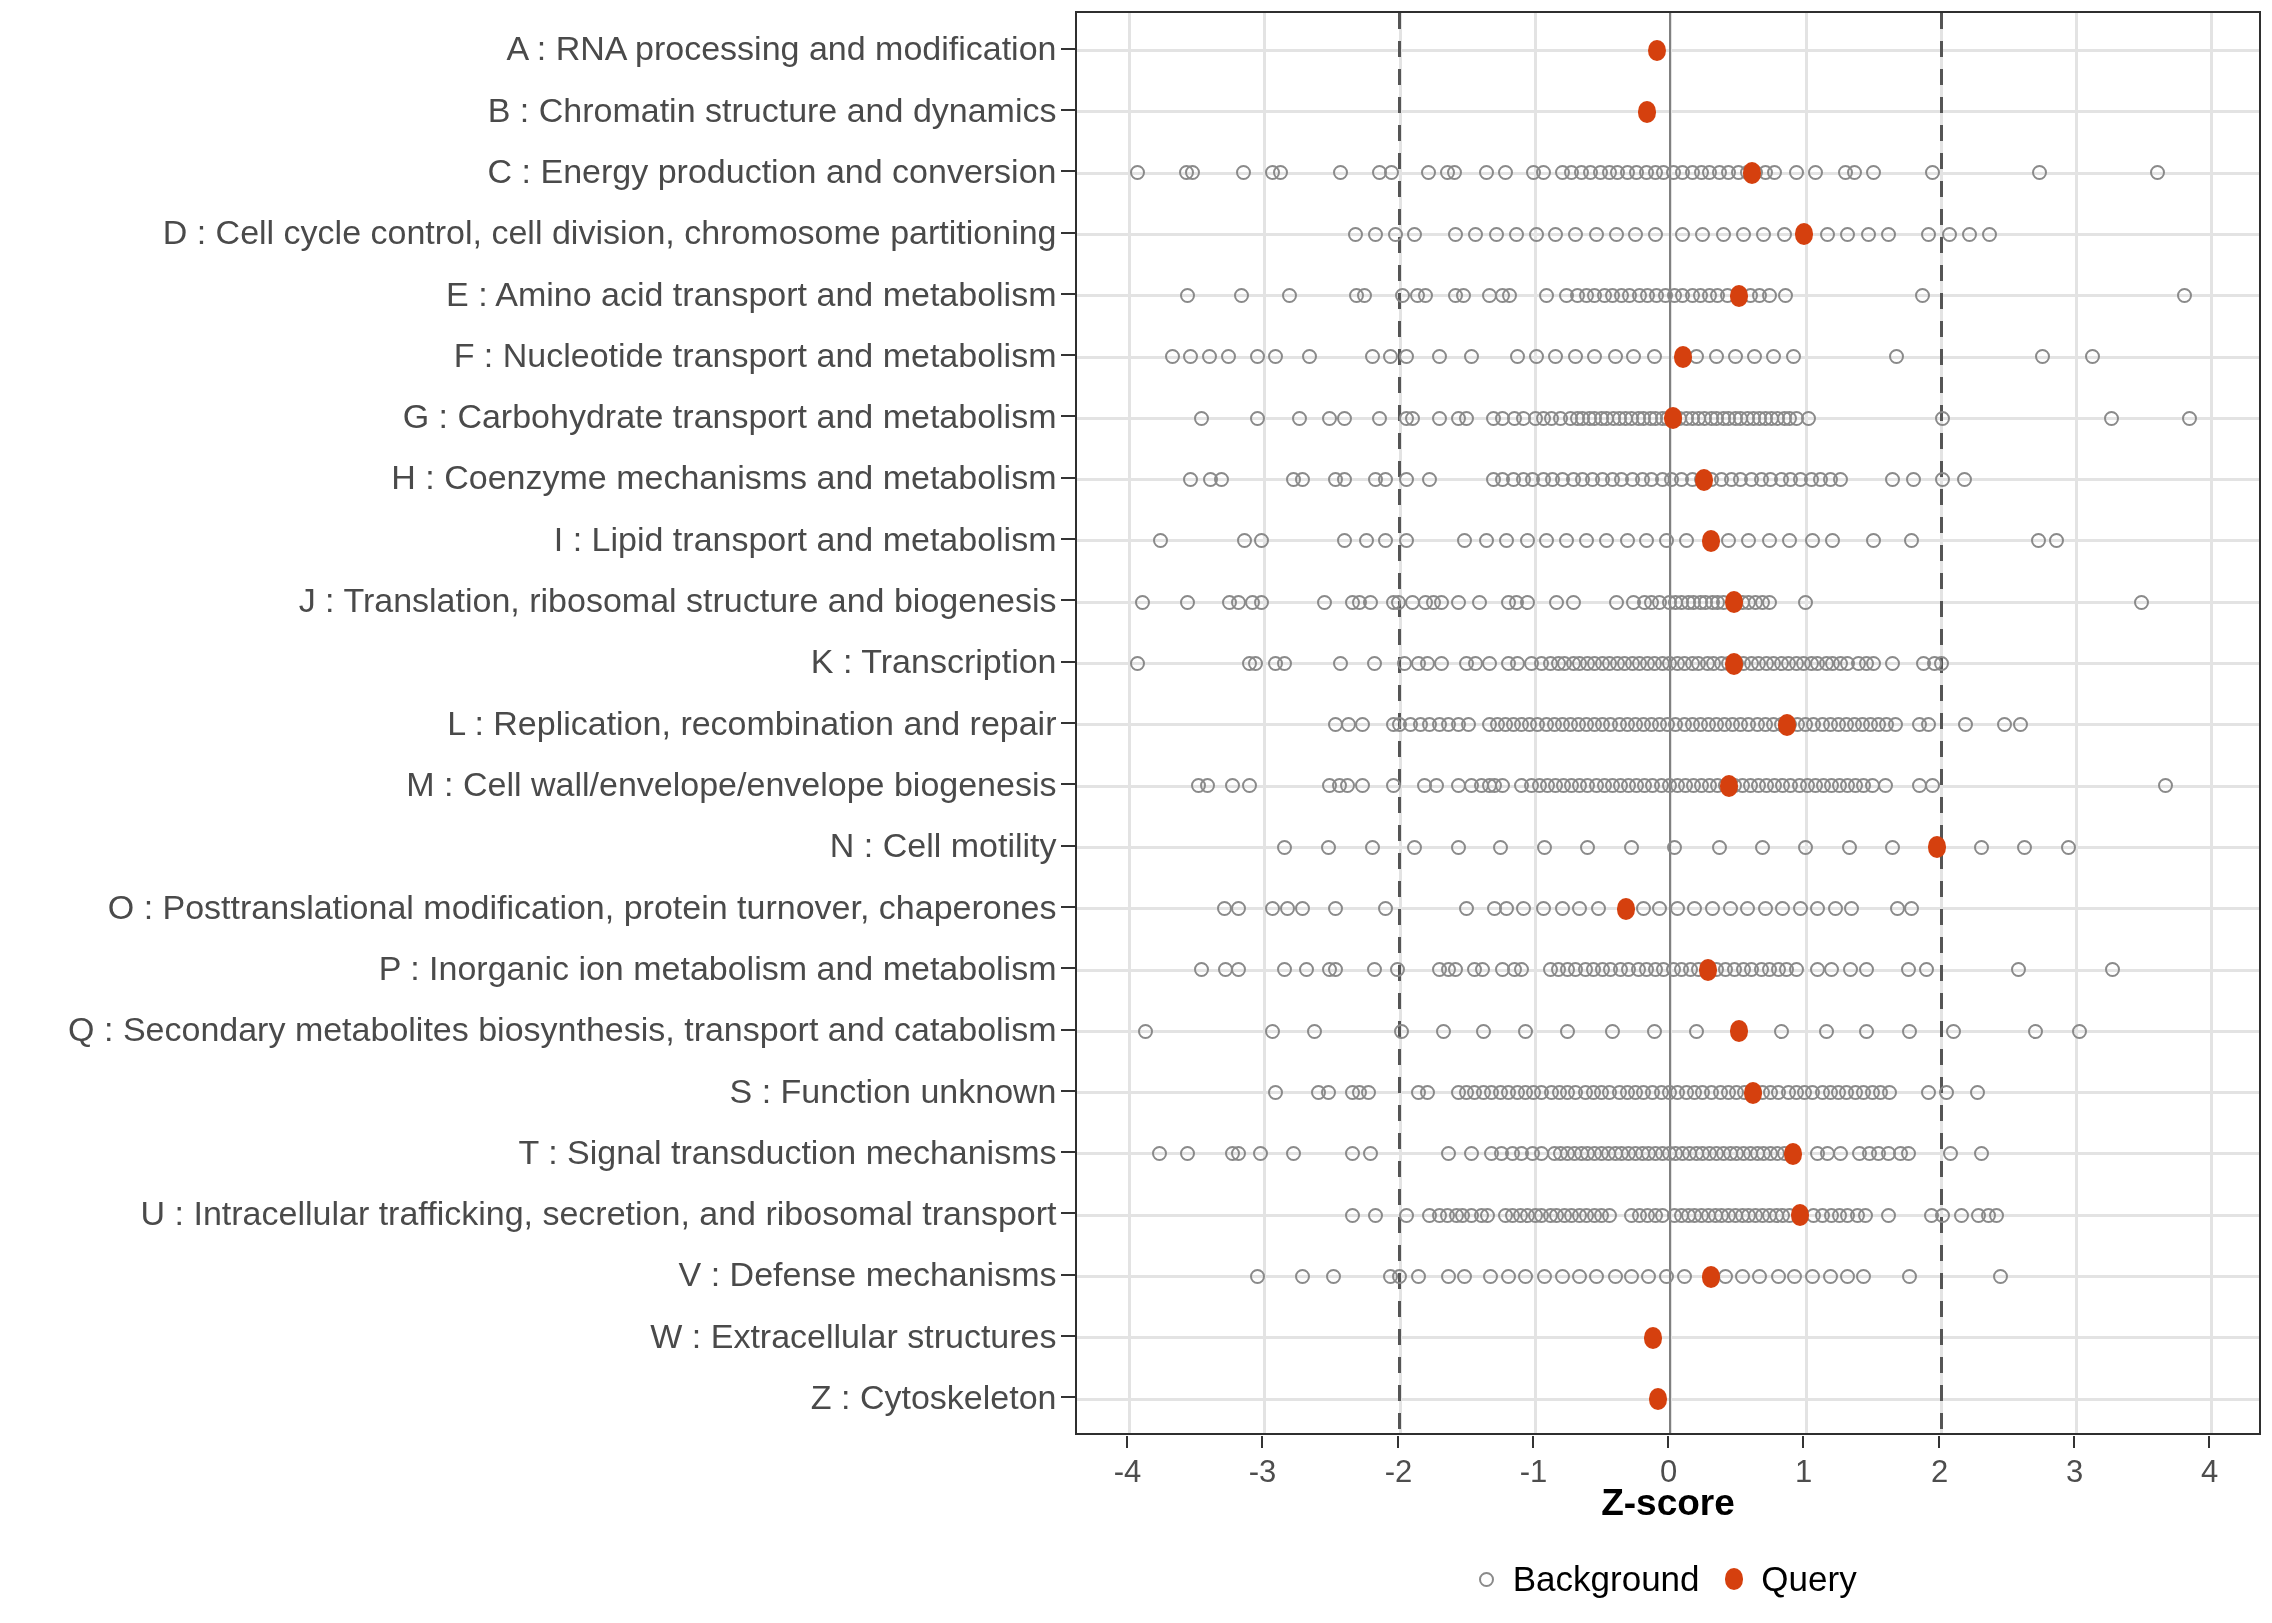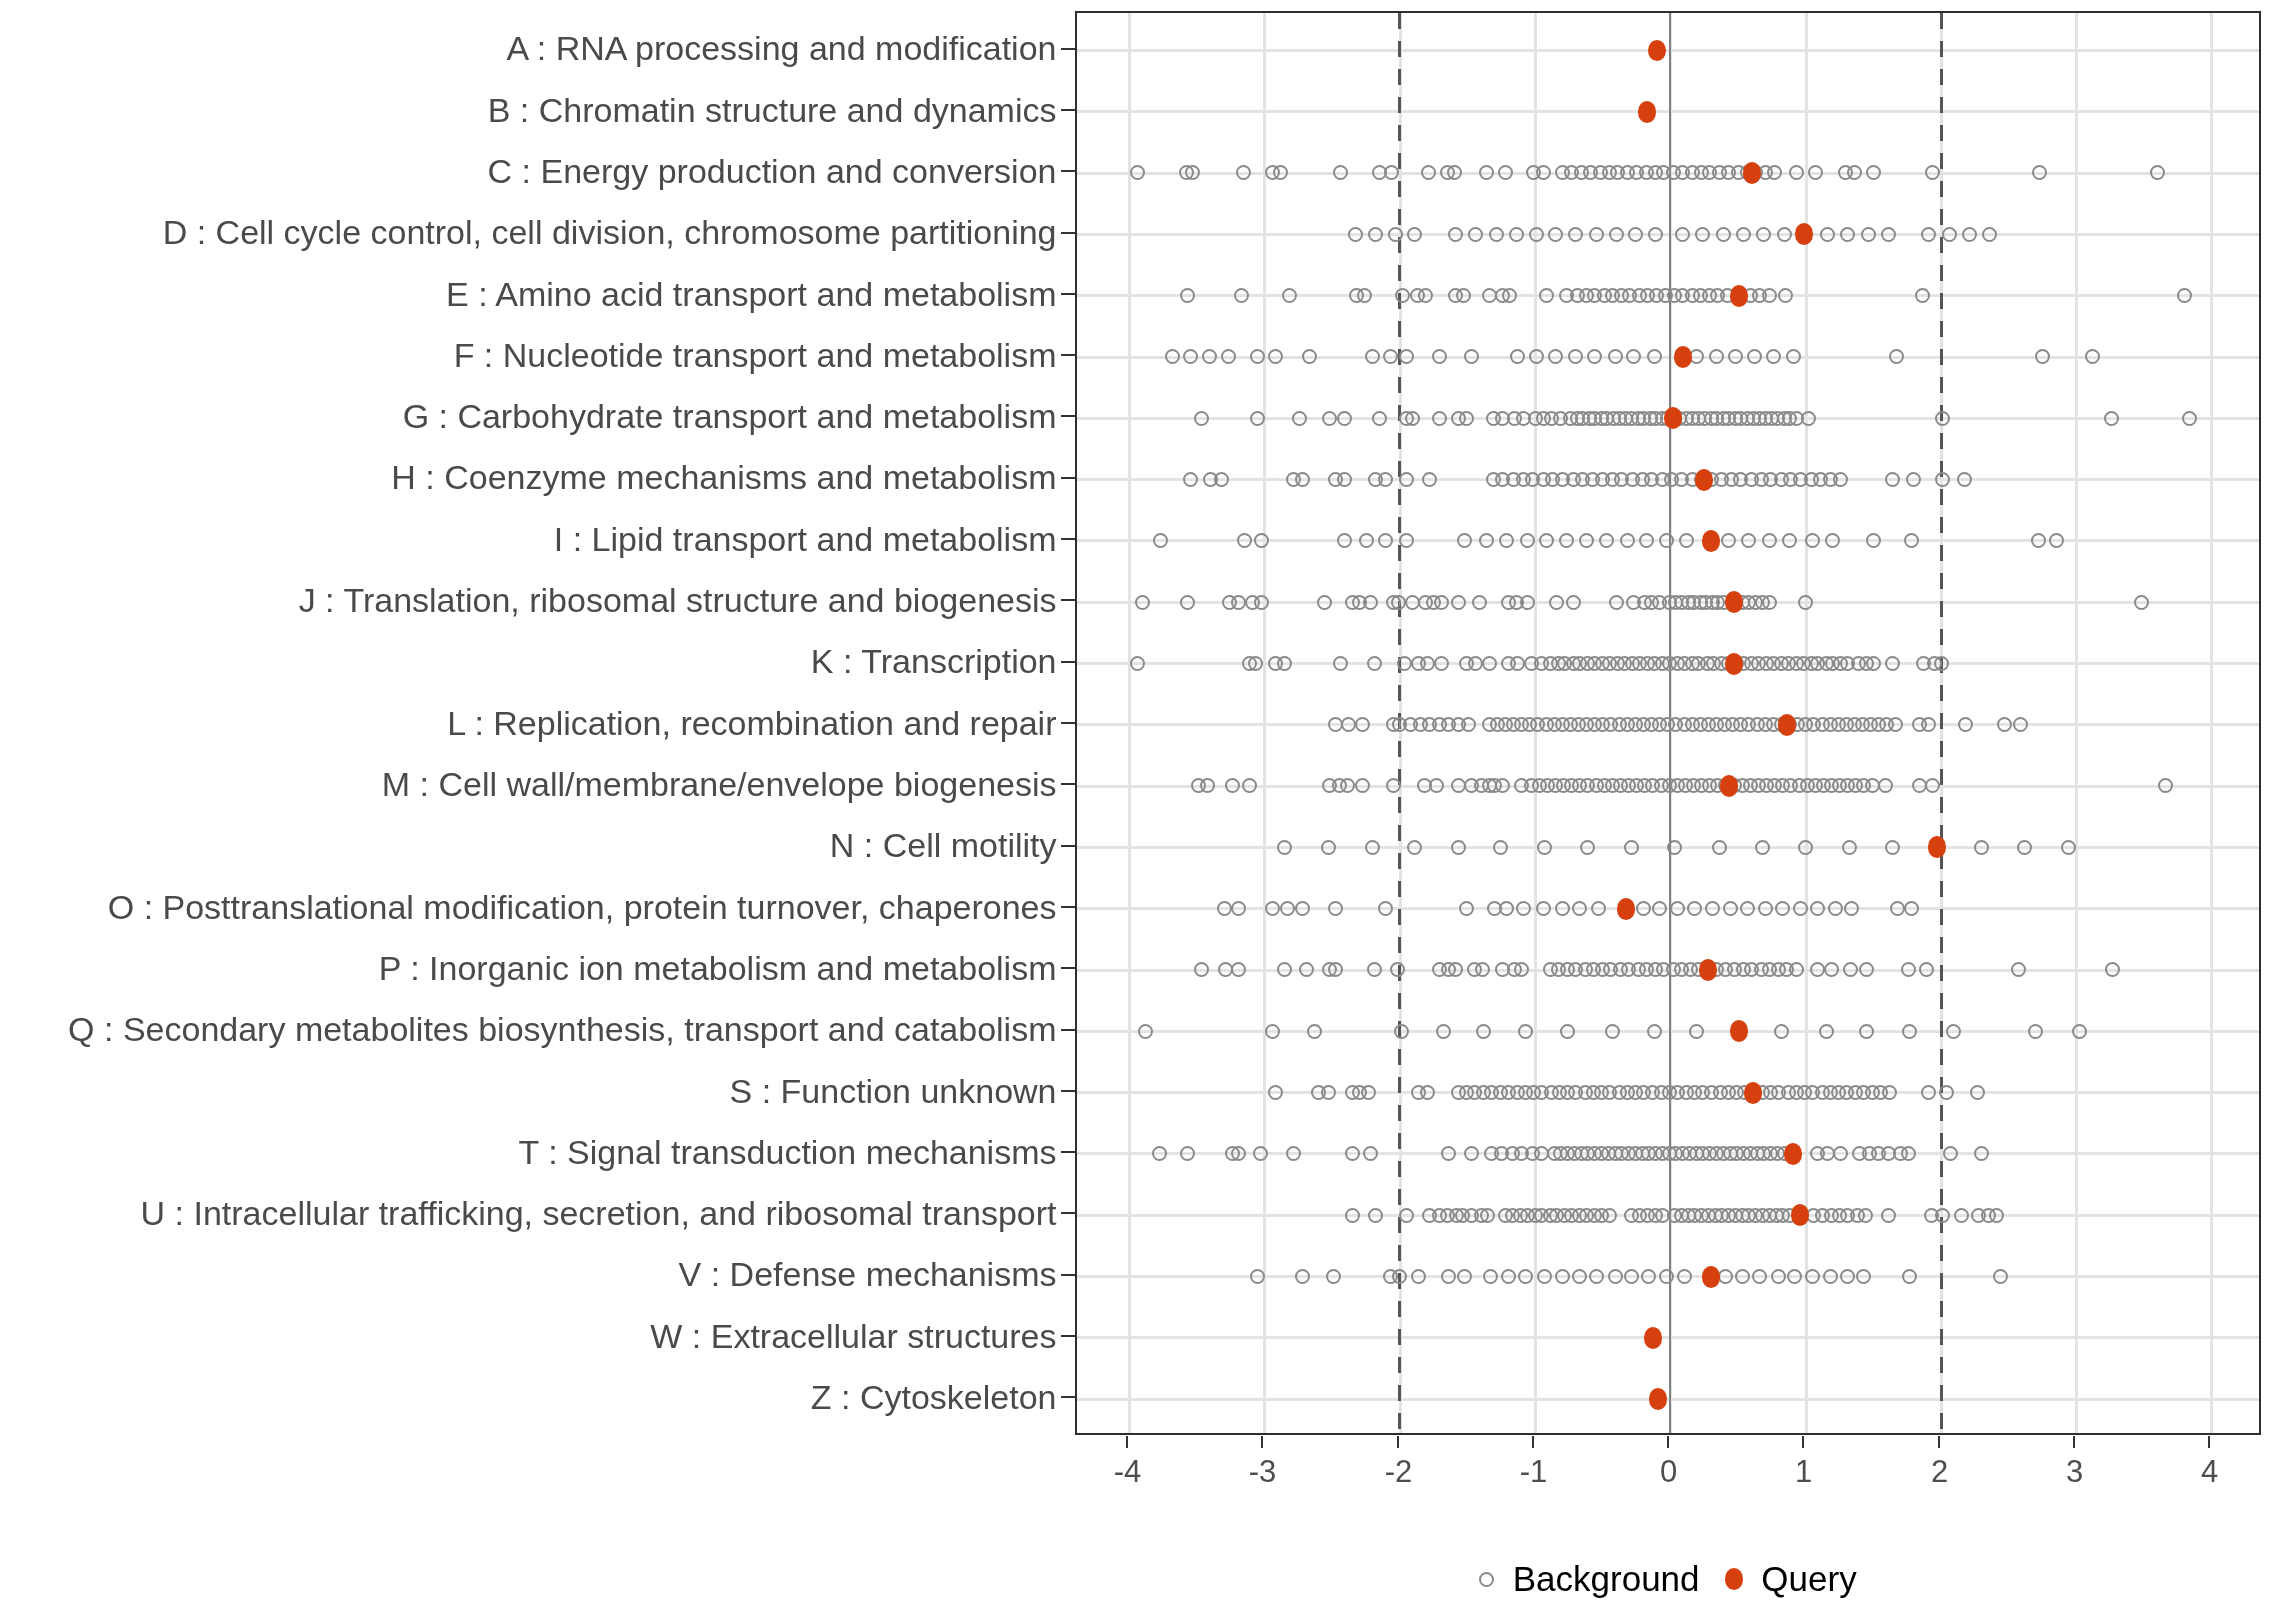--- a/index.html
+++ b/index.html
@@ -1000,21 +1000,21 @@
       <div class="ylabel" style="top: 453px; left: 6.5px;">H : Coenzyme mechanisms and metabolism</div>
       <div class="ytick" style="top: 477px;"></div>
       <div class="ylabel" style="top: 515px; left: 6.5px;">I : Lipid transport and metabolism</div>
       <div class="ytick" style="top: 538px;"></div>
       <div class="ylabel" style="top: 576px; left: 6.5px;">J : Translation, ribosomal structure and biogenesis</div>
       <div class="ytick" style="top: 599px;"></div>
       <div class="ylabel" style="top: 637px; left: 6.5px;">K : Transcription</div>
       <div class="ytick" style="top: 661px;"></div>
       <div class="ylabel" style="top: 699px; left: 6.5px;">L : Replication, recombination and repair</div>
       <div class="ytick" style="top: 722px;"></div>
-      <div class="ylabel" style="top: 760px; left: 6.5px;">M : Cell wall/membrane/envelope biogenesis</div>
+      <div class="ylabel" style="top: 760px; left: 6.5px;">M : Cell wall/envelope/envelope biogenesis</div>
       <div class="ytick" style="top: 783px;"></div>
       <div class="ylabel" style="top: 821px; left: 6.5px;">N : Cell motility</div>
       <div class="ytick" style="top: 845px;"></div>
       <div class="ylabel" style="top: 883px; left: 6.5px;">O : Posttranslational modification, protein turnover, chaperones</div>
       <div class="ytick" style="top: 906px;"></div>
       <div class="ylabel" style="top: 944px; left: 6.5px;">P : Inorganic ion metabolism and metabolism</div>
       <div class="ytick" style="top: 967px;"></div>
       <div class="ylabel" style="top: 1005px; left: 6.5px;">Q : Secondary metabolites biosynthesis, transport and catabolism</div>
       <div class="ytick" style="top: 1029px;"></div>
       <div class="ylabel" style="top: 1067px; left: 6.5px;">S : Function unknown</div>
@@ -1043,20 +1043,21 @@
       <div class="xtick-label" style="left: 1668px;">0</div>
       <div class="xtick" style="left: 1802px;"></div>
       <div class="xtick-label" style="left: 1803px;">1</div>
       <div class="xtick" style="left: 1938px;"></div>
       <div class="xtick-label" style="left: 1939px;">2</div>
       <div class="xtick" style="left: 2073px;"></div>
       <div class="xtick-label" style="left: 2074px;">3</div>
       <div class="xtick" style="left: 2208px;"></div>
       <div class="xtick-label" style="left: 2209px;">4</div>
     </div>
+  <div id="x-title">Z-score</div>
   <div id="legend">
     <div class="legend-item">
       <span class="legend-marker-bg"></span>
       <span class="legend-label">Background</span>
     </div>
     <div class="legend-item">
       <span class="legend-marker-q" style="background: rgb(213, 64, 14);"></span>
       <span class="legend-label">Query</span>
     </div>
   </div>

